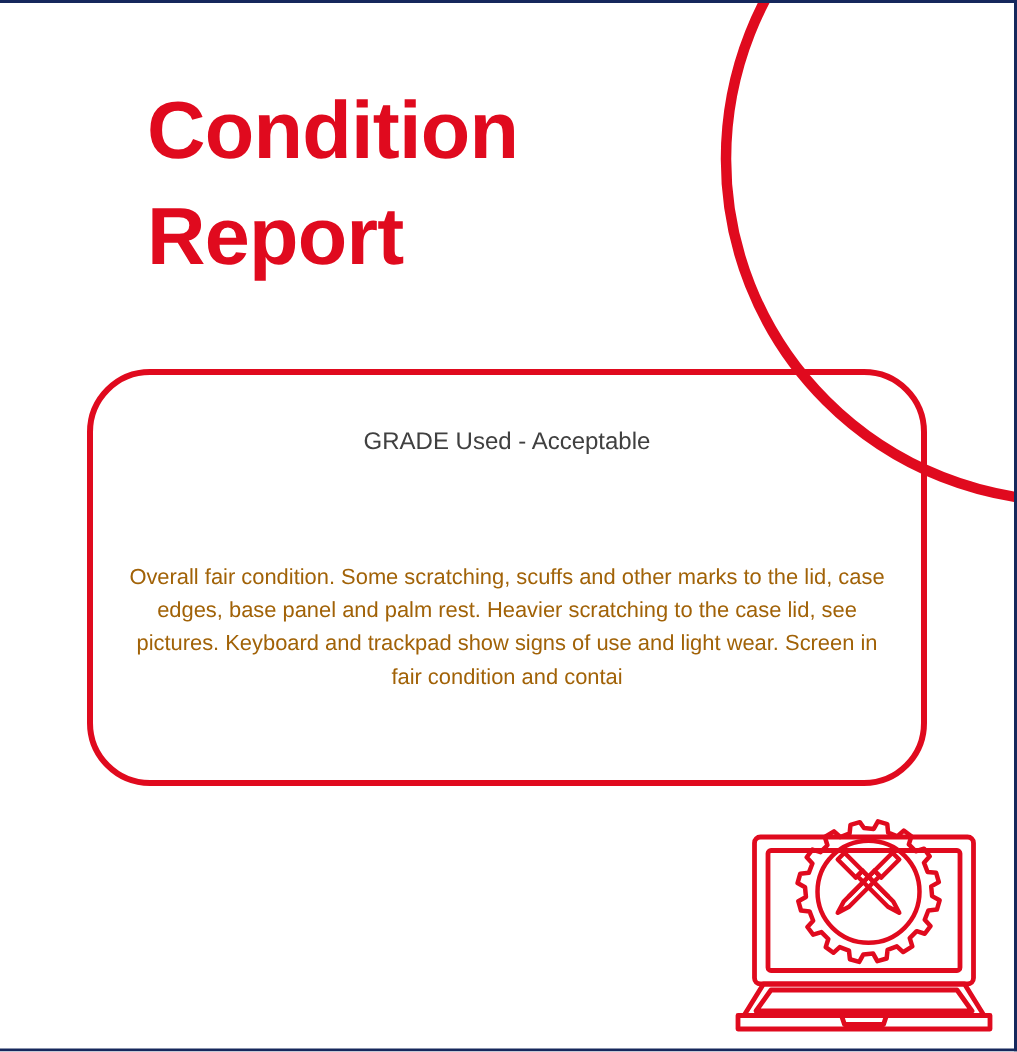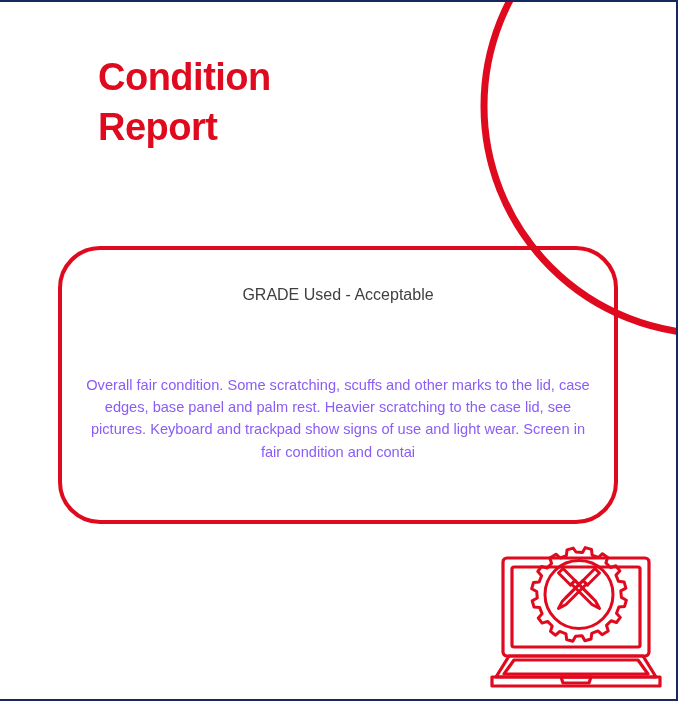--- a/index.html
+++ b/index.html
@@ -33,21 +33,21 @@
     height: 701px;
     pointer-events: none;
   }
 
   
   #title {
     position: absolute;
     left: 98px;
     top: 50px;
     width: 420px;
-    font-size: 38px;
+    font-size: 54px;
     font-weight: bold;
     line-height: 1.32;
     color: #e00a1e;
     letter-spacing: -0.5px;
     white-space: pre-line;
   }
 
   
   #info-box {
     position: absolute;
@@ -73,21 +73,21 @@
   }
 
   #description-text {
     position: absolute;
     left: 22px;
     right: 22px;
     top: 124px;
     text-align: center;
     font-size: 14.6px;
     line-height: 1.52;
-    color: #8b5cf6;
+    color: #a16207;
     font-family: "Liberation Sans", sans-serif;
   }
 
   
   #repair-icon {
     position: absolute;
     left: 487px;
     top: 544px;
     width: 190px;
     height: 150px;

